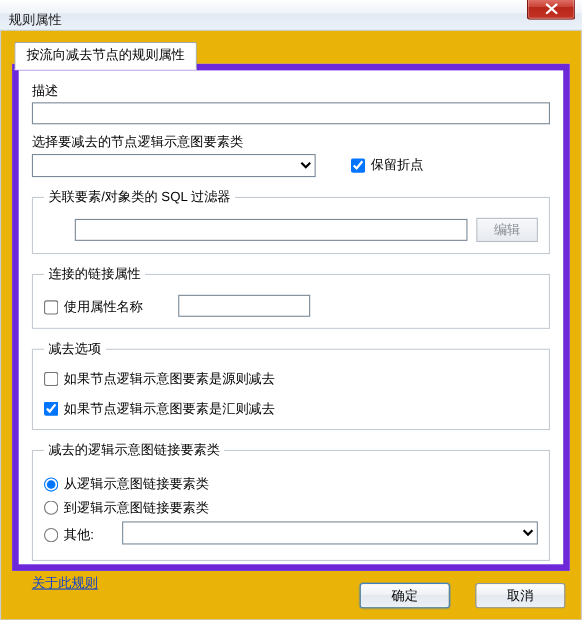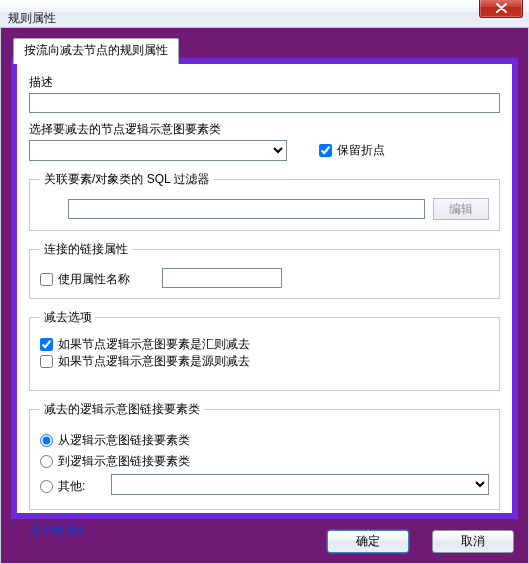--- a/index.html
+++ b/index.html
@@ -42,21 +42,21 @@
     justify-content: center;
     box-shadow: inset 0 0 0 1px rgba(255,255,255,0.25);
     cursor: pointer;
   }
   .close-btn svg { display: block; }
 
   
   .client {
     position: absolute;
     inset: 28px 0 0 0;
-    background: #701a75;
+    background: #eab308;
     border: 1px solid #c9cfd7;
     border-top: none;
     text-decoration: underline;
   }
 
   
   .tabstrip { position: absolute; left: 12px; top: 10px; z-index: 2; }
   .tab {
     display: inline-block;
     padding: 3px 10px 4px;
@@ -207,27 +207,27 @@
         <label class="cb">
           <input type="checkbox" id="upn" style="">
           <span>使用属性名称</span>
         </label>
         <input type="text" class="propname-input" value="" style="">
       </div>
     </fieldset>
 
     <fieldset>
       <legend>减去选项</legend>
+      <label class="cb" style="margin-bottom:10px">
+        <input type="checkbox" id="ifsrc" style="">
+        <span>如果节点逻辑示意图要素是源则减去</span>
+      </label>
       <label class="cb">
         <input type="checkbox" id="ifsink" checked="" style="">
         <span>如果节点逻辑示意图要素是汇则减去</span>
-      </label>
-      <label class="cb" style="margin-bottom:10px">
-        <input type="checkbox" id="ifsrc" style="">
-        <span>如果节点逻辑示意图要素是源则减去</span>
       </label>
     </fieldset>
 
     <fieldset>
       <legend>减去的逻辑示意图链接要素类</legend>
       <label class="radio-row">
         <input type="radio" name="lc" id="lc-from" checked="" style="">
         <span>从逻辑示意图链接要素类</span>
       </label>
       <label class="radio-row">

